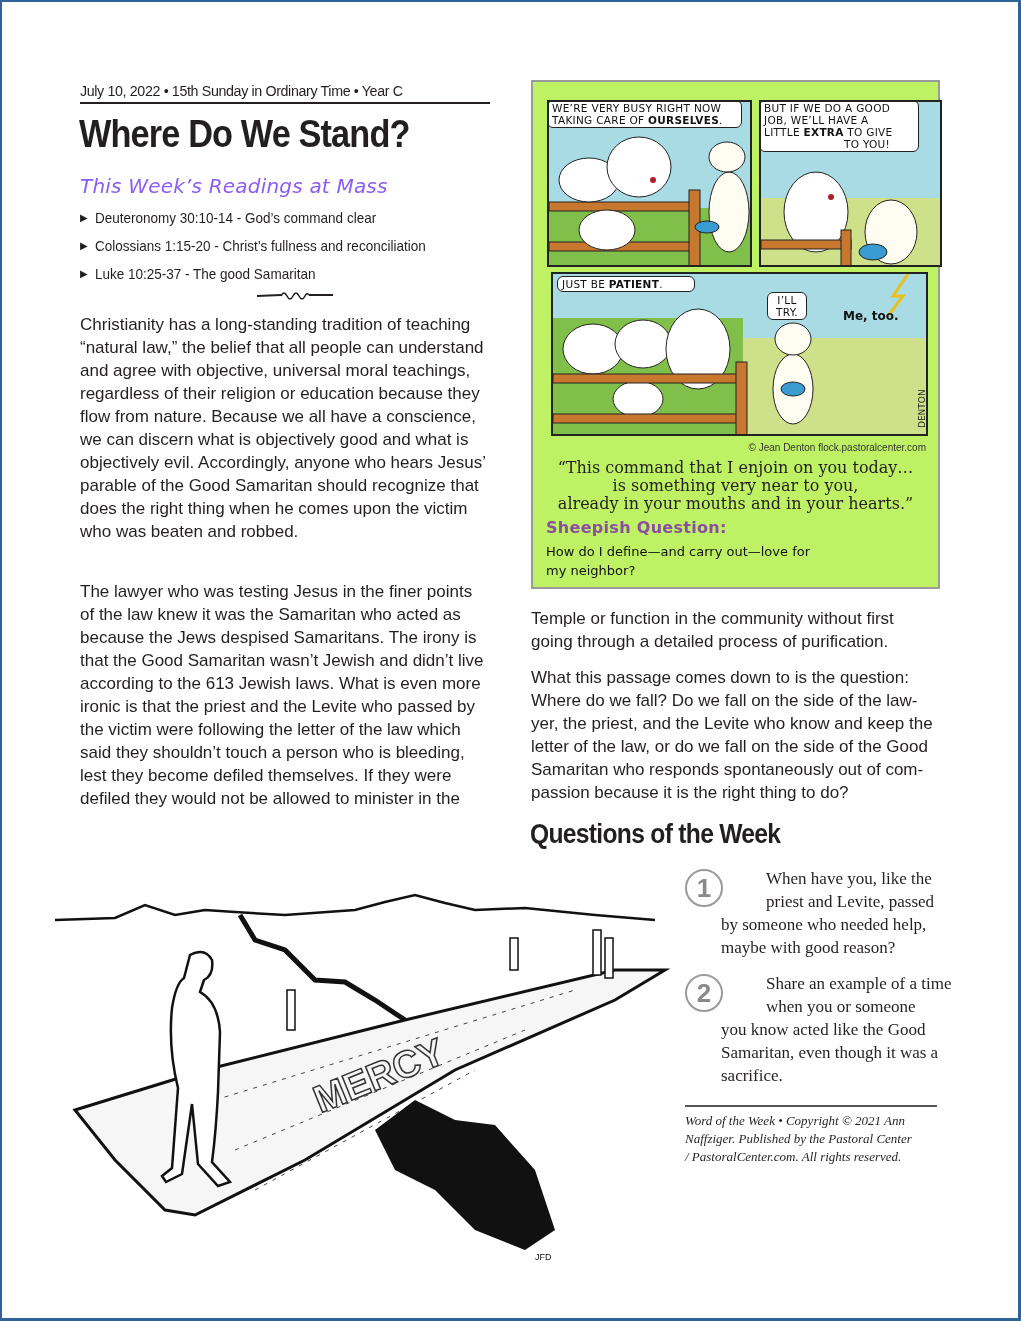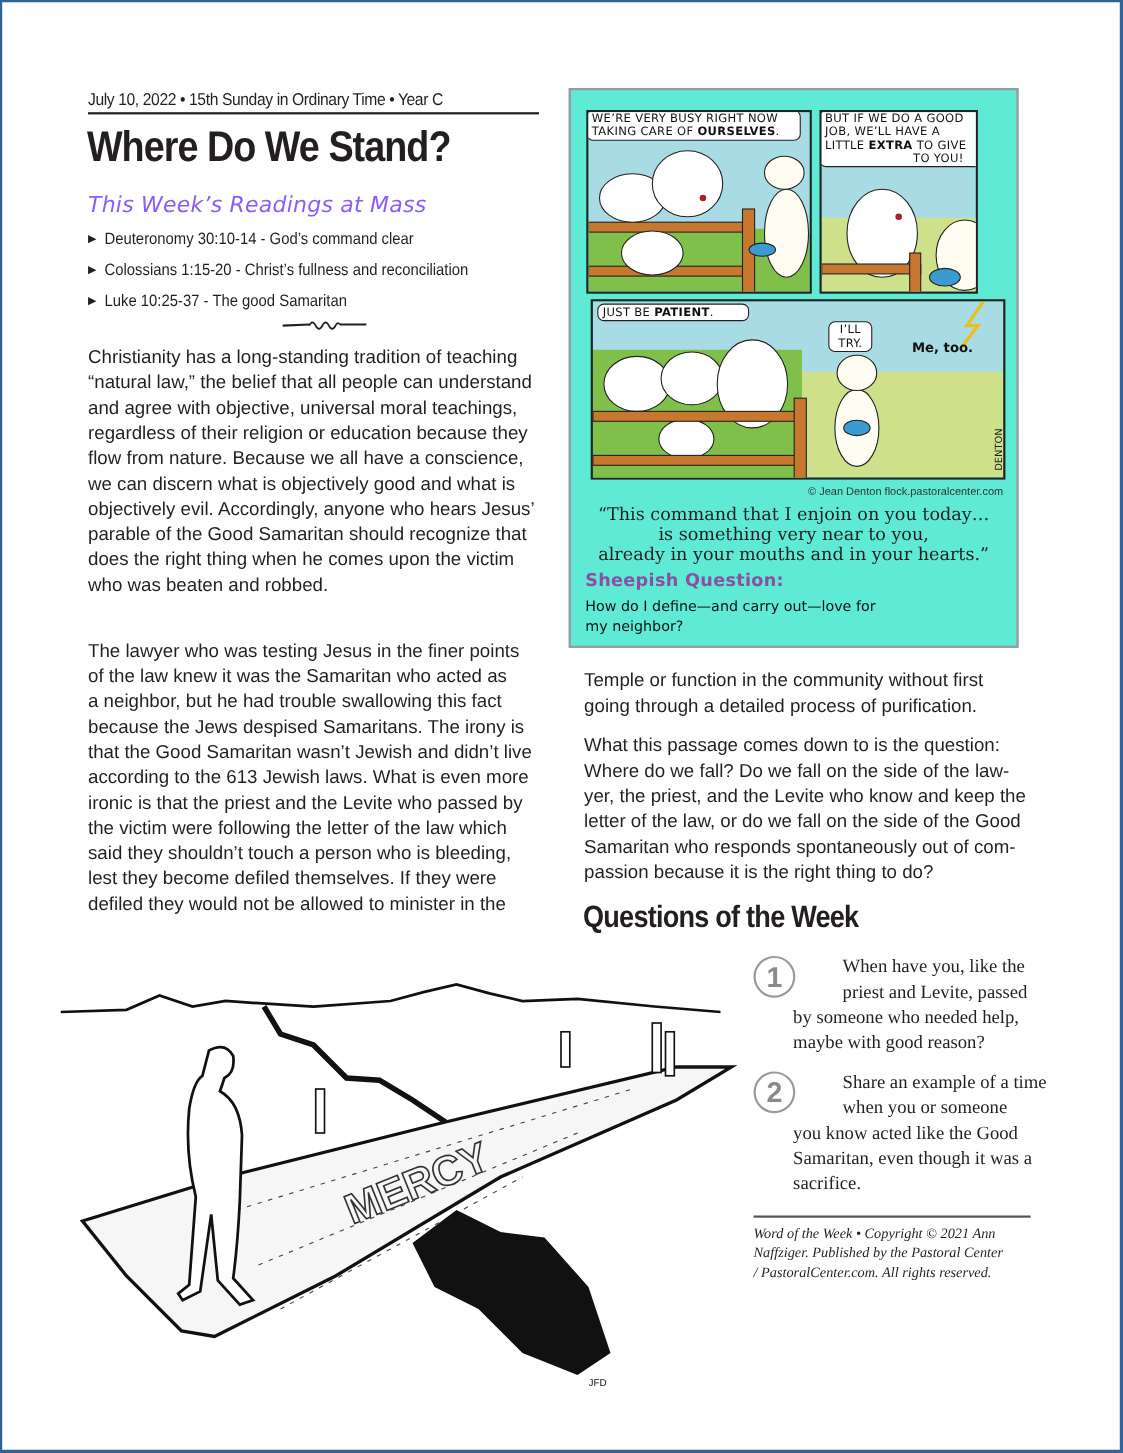--- a/index.html
+++ b/index.html
@@ -17,24 +17,24 @@
   .readings-list .tri { font-size: 10px; margin-right: 7px; }
   .readings-list .rtext { display: inline-block; transform: scaleX(0.9); transform-origin: left; }
   .ornament { position: absolute; left: 255px; top: 288px; width: 80px; height: 14px; }
 
   .body-text { font-family: Liberation Sans, sans-serif; font-size: 17px; line-height: 23px; color: #231f20; }
   .left-p1 { position: absolute; left: 80px; top: 313px; width: 412px; }
   .left-p2 { position: absolute; left: 80px; top: 580px; width: 412px; }
   .body-text .ln { display: block; white-space: nowrap; }
 
   
-  .comic-box { position: absolute; left: 517px; top: 80px; width: 409px; height: 509px; border: 2px solid #9a9a9a; background: #5eead4; }
+  .comic-box { position: absolute; left: 531px; top: 80px; width: 409px; height: 509px; border: 2px solid #9a9a9a; background: #bef264; }
   .comic-panel { position: absolute; border: 2px solid #222; overflow: hidden; }
   .p1 { left: 14px; top: 18px; width: 205px; height: 167px; }
-  .p2 { left: 226px; top: 18px; width: 144px; height: 167px; }
+  .p2 { left: 226px; top: 18px; width: 183px; height: 167px; }
   .p3 { left: 18px; top: 190px; width: 377px; height: 164px; }
   .sky { position: absolute; left: 0; right: 0; top: 0; background: #a8dbe4; }
   .grass { position: absolute; left: 0; right: 0; bottom: 0; background: #cfe08a; }
   .bubble { position: absolute; background: #fff; border: 1.5px solid #222; border-radius: 6px; font-family: "DejaVu Sans", sans-serif; font-size: 10.5px; line-height: 12px; padding: 1px 4px; color: #111; text-transform: uppercase; letter-spacing: 0.3px; }
   .bubble b { font-weight: bold; }
   .comic-credit { position: absolute; right: 12px; top: 360px; font-family: "Liberation Sans", sans-serif; font-size: 10px; color: #333; }
   .quote { position: absolute; left: 0; width: 405px; top: 377px; text-align: center; font-family: "DejaVu Serif", serif; font-size: 16px; line-height: 18px; color: #231f20; }
   .sheepish-title { position: absolute; left: 13px; top: 436px; font-family: "DejaVu Sans", sans-serif; font-weight: bold; font-size: 16px; color: #8a4fa0; letter-spacing: 0.3px; }
   .sheepish-q { position: absolute; left: 13px; top: 460px; width: 380px; font-family: "DejaVu Sans", sans-serif; font-size: 13px; line-height: 19px; color: #111; }
 
@@ -92,21 +92,20 @@
   <span class="ln">flow from nature. Because we all have a conscience,</span>
   <span class="ln">we can discern what is objectively good and what is</span>
   <span class="ln">objectively evil. Accordingly, anyone who hears Jesus’</span>
   <span class="ln">parable of the Good Samaritan should recognize that</span>
   <span class="ln">does the right thing when he comes upon the victim</span>
   <span class="ln">who was beaten and robbed.</span>
 </div>
 <div class="body-text left-p2">
   <span class="ln">The lawyer who was testing Jesus in the finer points</span>
   <span class="ln">of the law knew it was the Samaritan who acted as</span>
-  <span class="ln">a neighbor, but he had trouble swallowing this fact</span>
   <span class="ln">because the Jews despised Samaritans. The irony is</span>
   <span class="ln">that the Good Samaritan wasn’t Jewish and didn’t live</span>
   <span class="ln">according to the 613 Jewish laws. What is even more</span>
   <span class="ln">ironic is that the priest and the Levite who passed by</span>
   <span class="ln">the victim were following the letter of the law which</span>
   <span class="ln">said they shouldn’t touch a person who is bleeding,</span>
   <span class="ln">lest they become defiled themselves. If they were</span>
   <span class="ln">defiled they would not be allowed to minister in the</span>
 </div>
 

